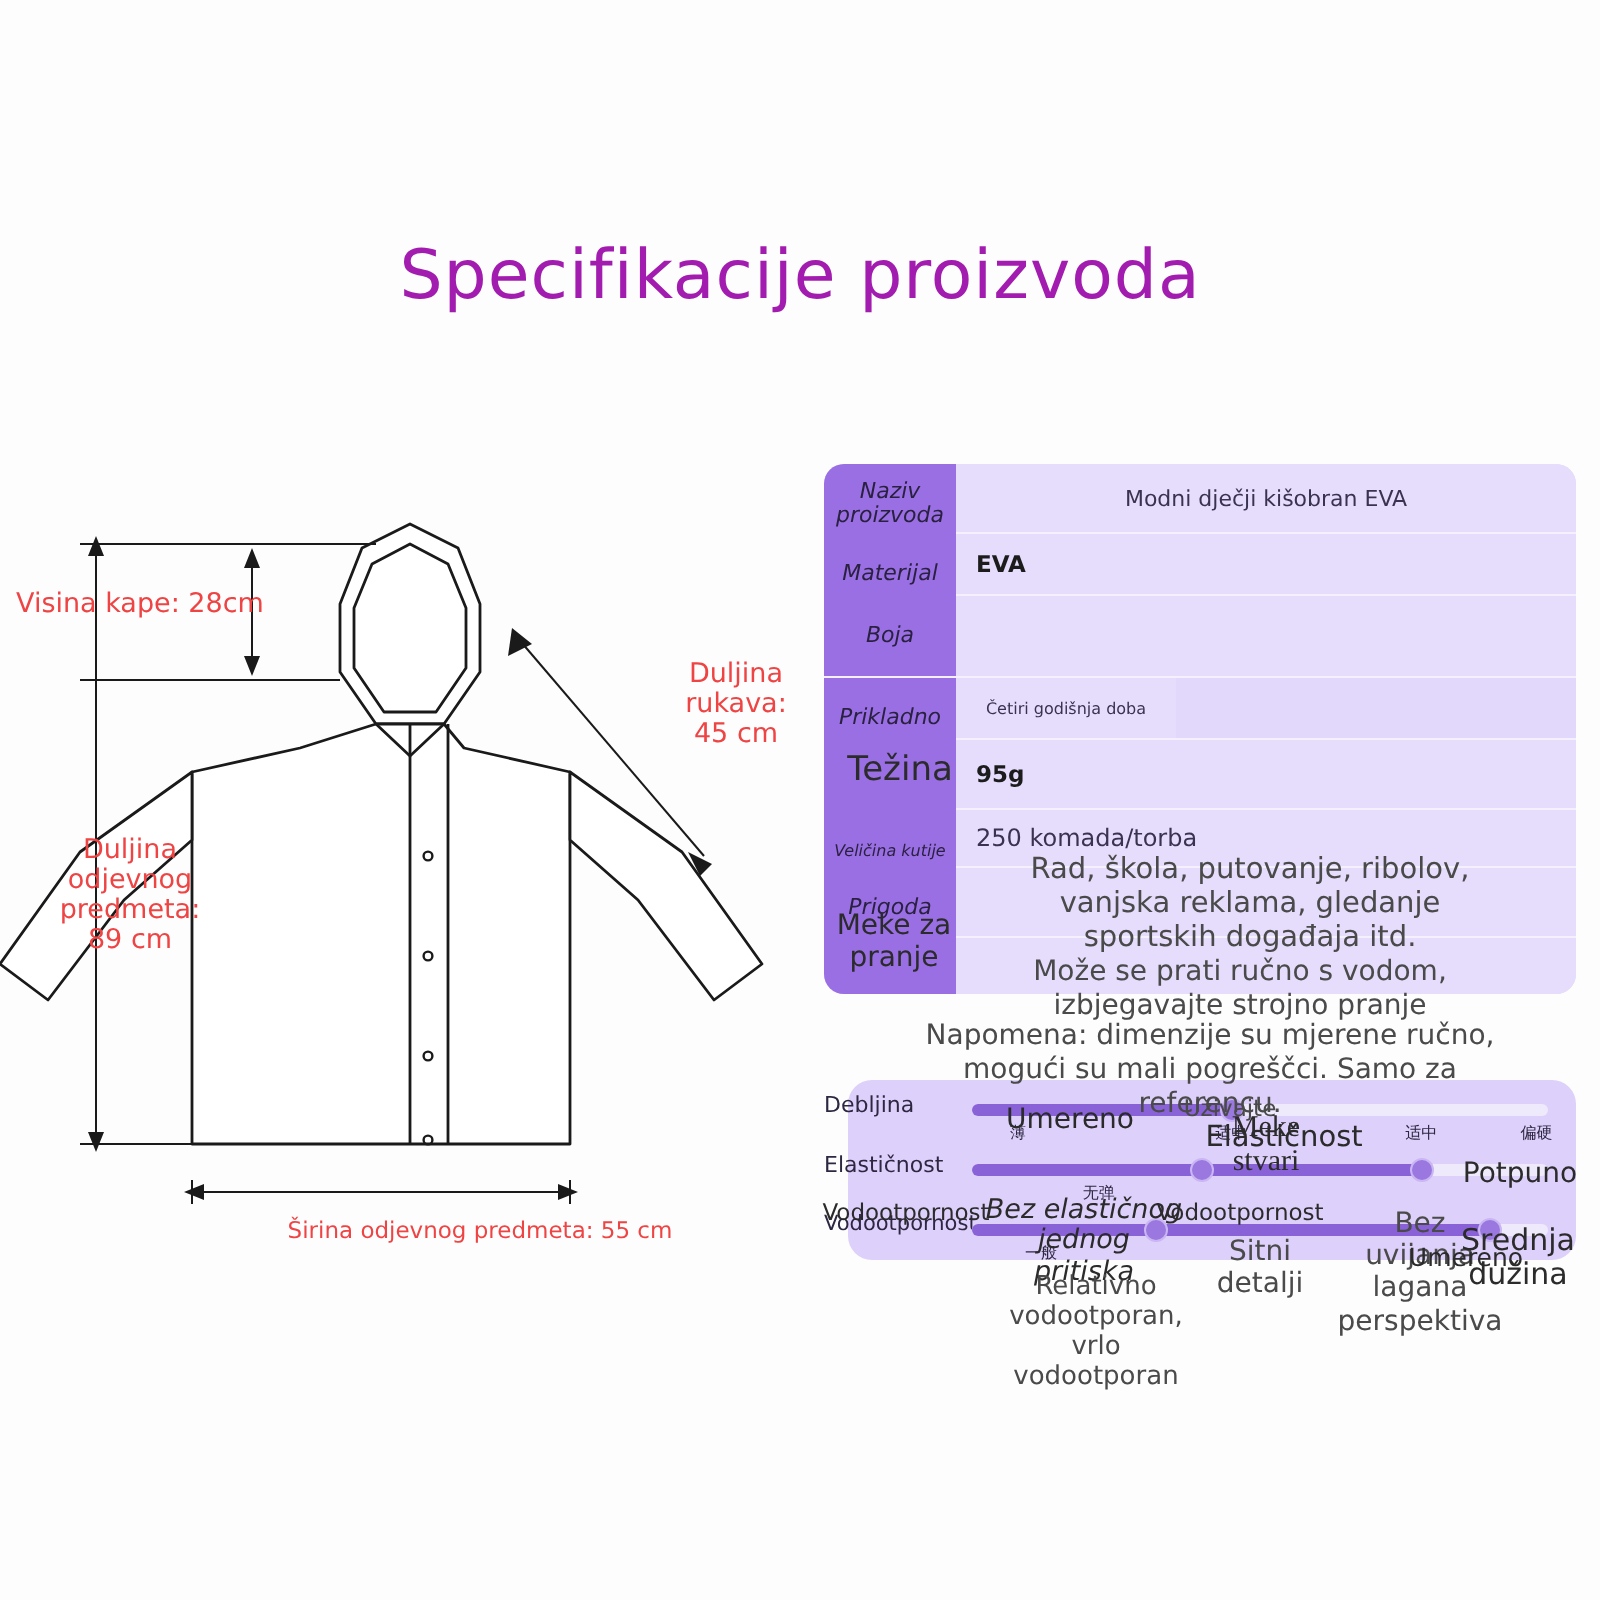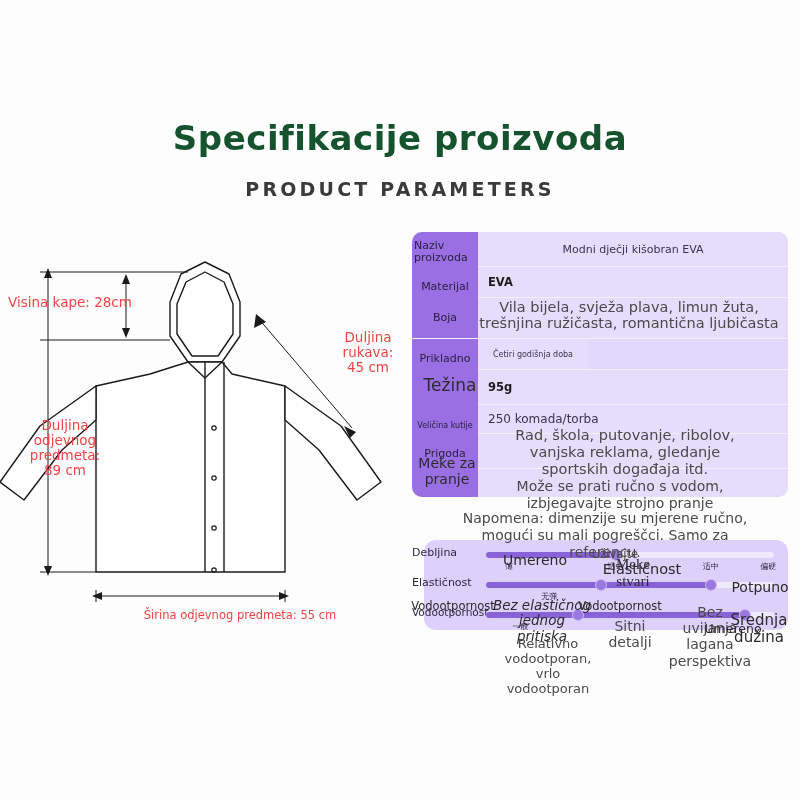--- a/index.html
+++ b/index.html
@@ -8,21 +8,21 @@
     background:#fdfdfd;
     font-family:"DejaVu Sans","Liberation Sans",sans-serif;
     overflow:hidden;
     position:relative;
   }
   #stage{position:relative;width:800px;height:800px;}
 
   
   .title{
     position:absolute;left:0;top:118px;width:800px;text-align:center;
-    font-size:34px;color:#14532d;font-weight:700;letter-spacing:0.5px;
+    font-size:34px;color:#a21caf;font-weight:400;letter-spacing:0.5px;
   }
   .subtitle{
     position:absolute;left:0;top:178px;width:800px;text-align:center;
     font-size:19px;color:#3a3a3a;font-weight:600;letter-spacing:3.2px;
   }
 
   
   .drawing{position:absolute;left:0;top:250px;width:410px;height:390px;}
   .dimlabel{
     position:absolute;color:#ef4444;font-size:13.5px;line-height:15px;
@@ -34,22 +34,23 @@
   .spec-table{
     position:absolute;left:412px;top:232px;width:376px;
     border-radius:10px;overflow:hidden;
     background:#e2d8fb;
   }
   .srow{display:flex;min-height:28px;border-bottom:1px solid #f4f0fe;}
   .srow:last-child{border-bottom:none;}
   .scell-k{
     width:66px;flex:0 0 66px;background:#9a6fe4;color:#2a2140;
     display:flex;align-items:center;justify-content:center;
-    font-size:11px;line-height:12px;padding:20px 2px;
+    text-align:center;font-size:11px;line-height:12px;padding:20px 2px;
     box-sizing:border-box;
+    font-style:italic;
   }
   .scell-v{
     flex:1;background:#e6dcfc;color:#3a3350;
     display:flex;align-items:center;
     font-size:11px;line-height:13px;padding:4px 10px;
     box-sizing:border-box;
   }
   .scell-v.center{justify-content:center;text-align:center;}
   .scell-v.bold{font-weight:700;color:#1c1c1c;font-size:11.5px;}
 
@@ -84,21 +85,20 @@
     line-height:1.08;pointer-events:none;
   }
   .ov.dark{color:#2b2b2b;}
 </style>
 </head>
 <body>
 
 <div id="stage">
 
   <div class="title">Specifikacije proizvoda</div>
-  <div class="subtitle">PRODUCT PARAMETERS</div>
 
   <div class="drawing">
     <svg width="410" height="390" viewBox="0 0 410 390">
       <g stroke="#1a1a1a" stroke-width="1.4" fill="#ffffff" stroke-linejoin="round">
 
         <path d="M205 12 L229 24 L240 52 L240 86 L222 112 L188 112 L170 86 L170 52 L181 24 Z"></path>
 
         <path d="M205 22 L224 32 L233 54 L233 84 L218 106 L192 106 L177 84 L177 54 L186 32 Z" fill="#ffffff"></path>
 
         <path d="M188 112 L150 124 L96 136 L96 322 L285 322 L285 136 L232 124 L222 112 Z"></path>
@@ -239,23 +239,20 @@
         <div class="fill" style="width:90%"></div>
         <div class="knob" style="left:calc(32% - 5px)"></div>
         <div class="knob" style="left:calc(90% - 5px)"></div>
       </div>
       <div class="ticks">
         <span class="tick" style="left:12%">一般</span>
       </div>
     </div>
   </div>
 
-  <div class="ov" style="left:470px;top:300px;width:318px;font-size:14.5px;">
-    <div>Vila bijela, svježa plava, limun žuta, trešnjina ružičasta, romantična ljubičasta</div>
-  </div>
 
   <div class="ov dark" style="left:408px;top:376px;width:84px;font-size:17px;">
     <span>Težina</span>
   </div>
 
   <div class="ov" style="left:470px;top:427px;width:310px;font-size:14.5px;line-height:1.18;">
     <div>Rad, škola, putovanje, ribolov,</div>
     <div>vanjska reklama, gledanje</div>
     <div>sportskih događaja itd.</div>
   </div>

